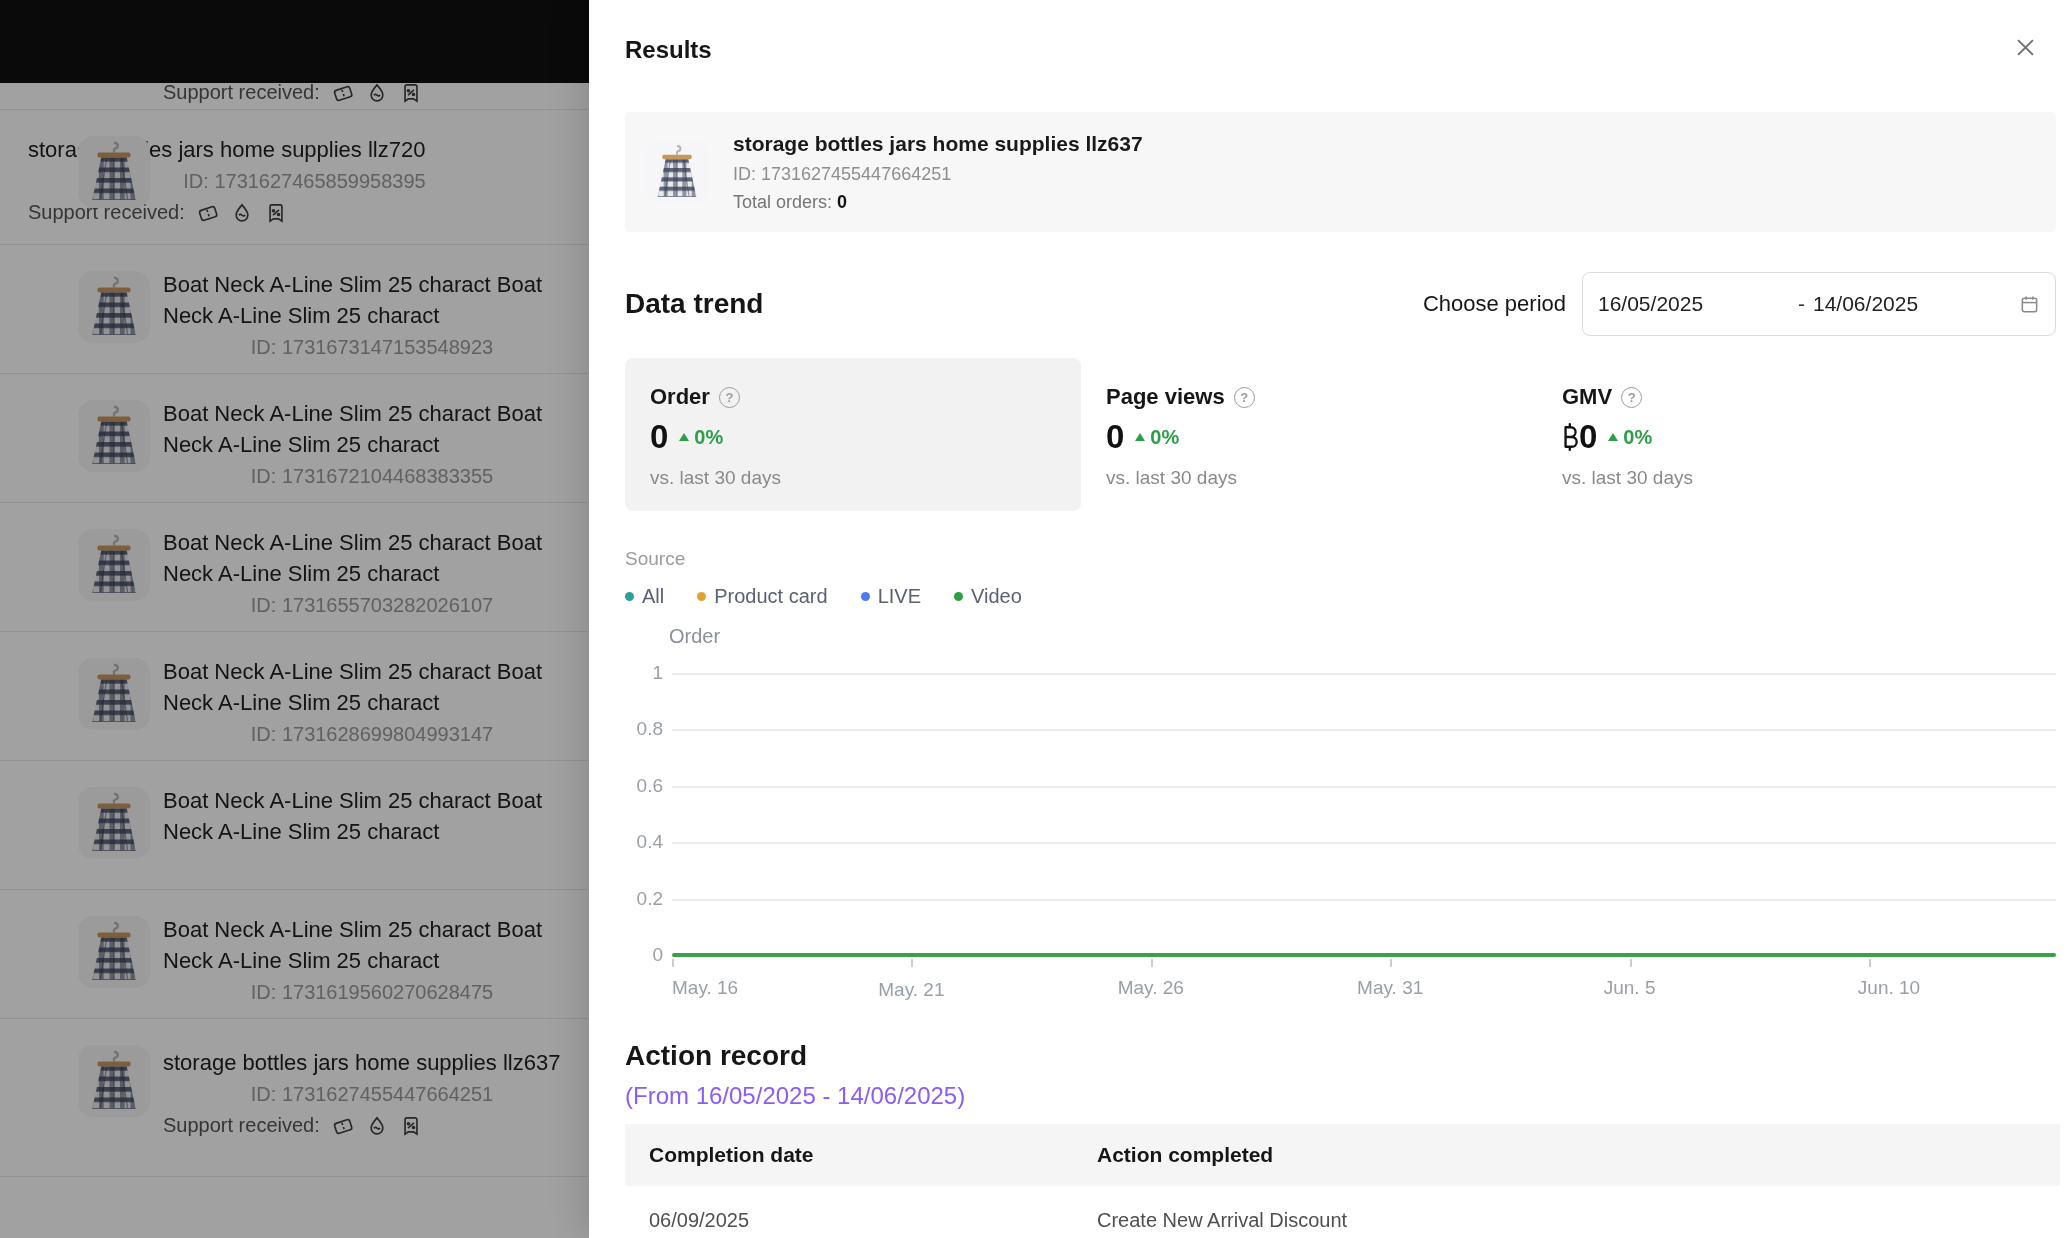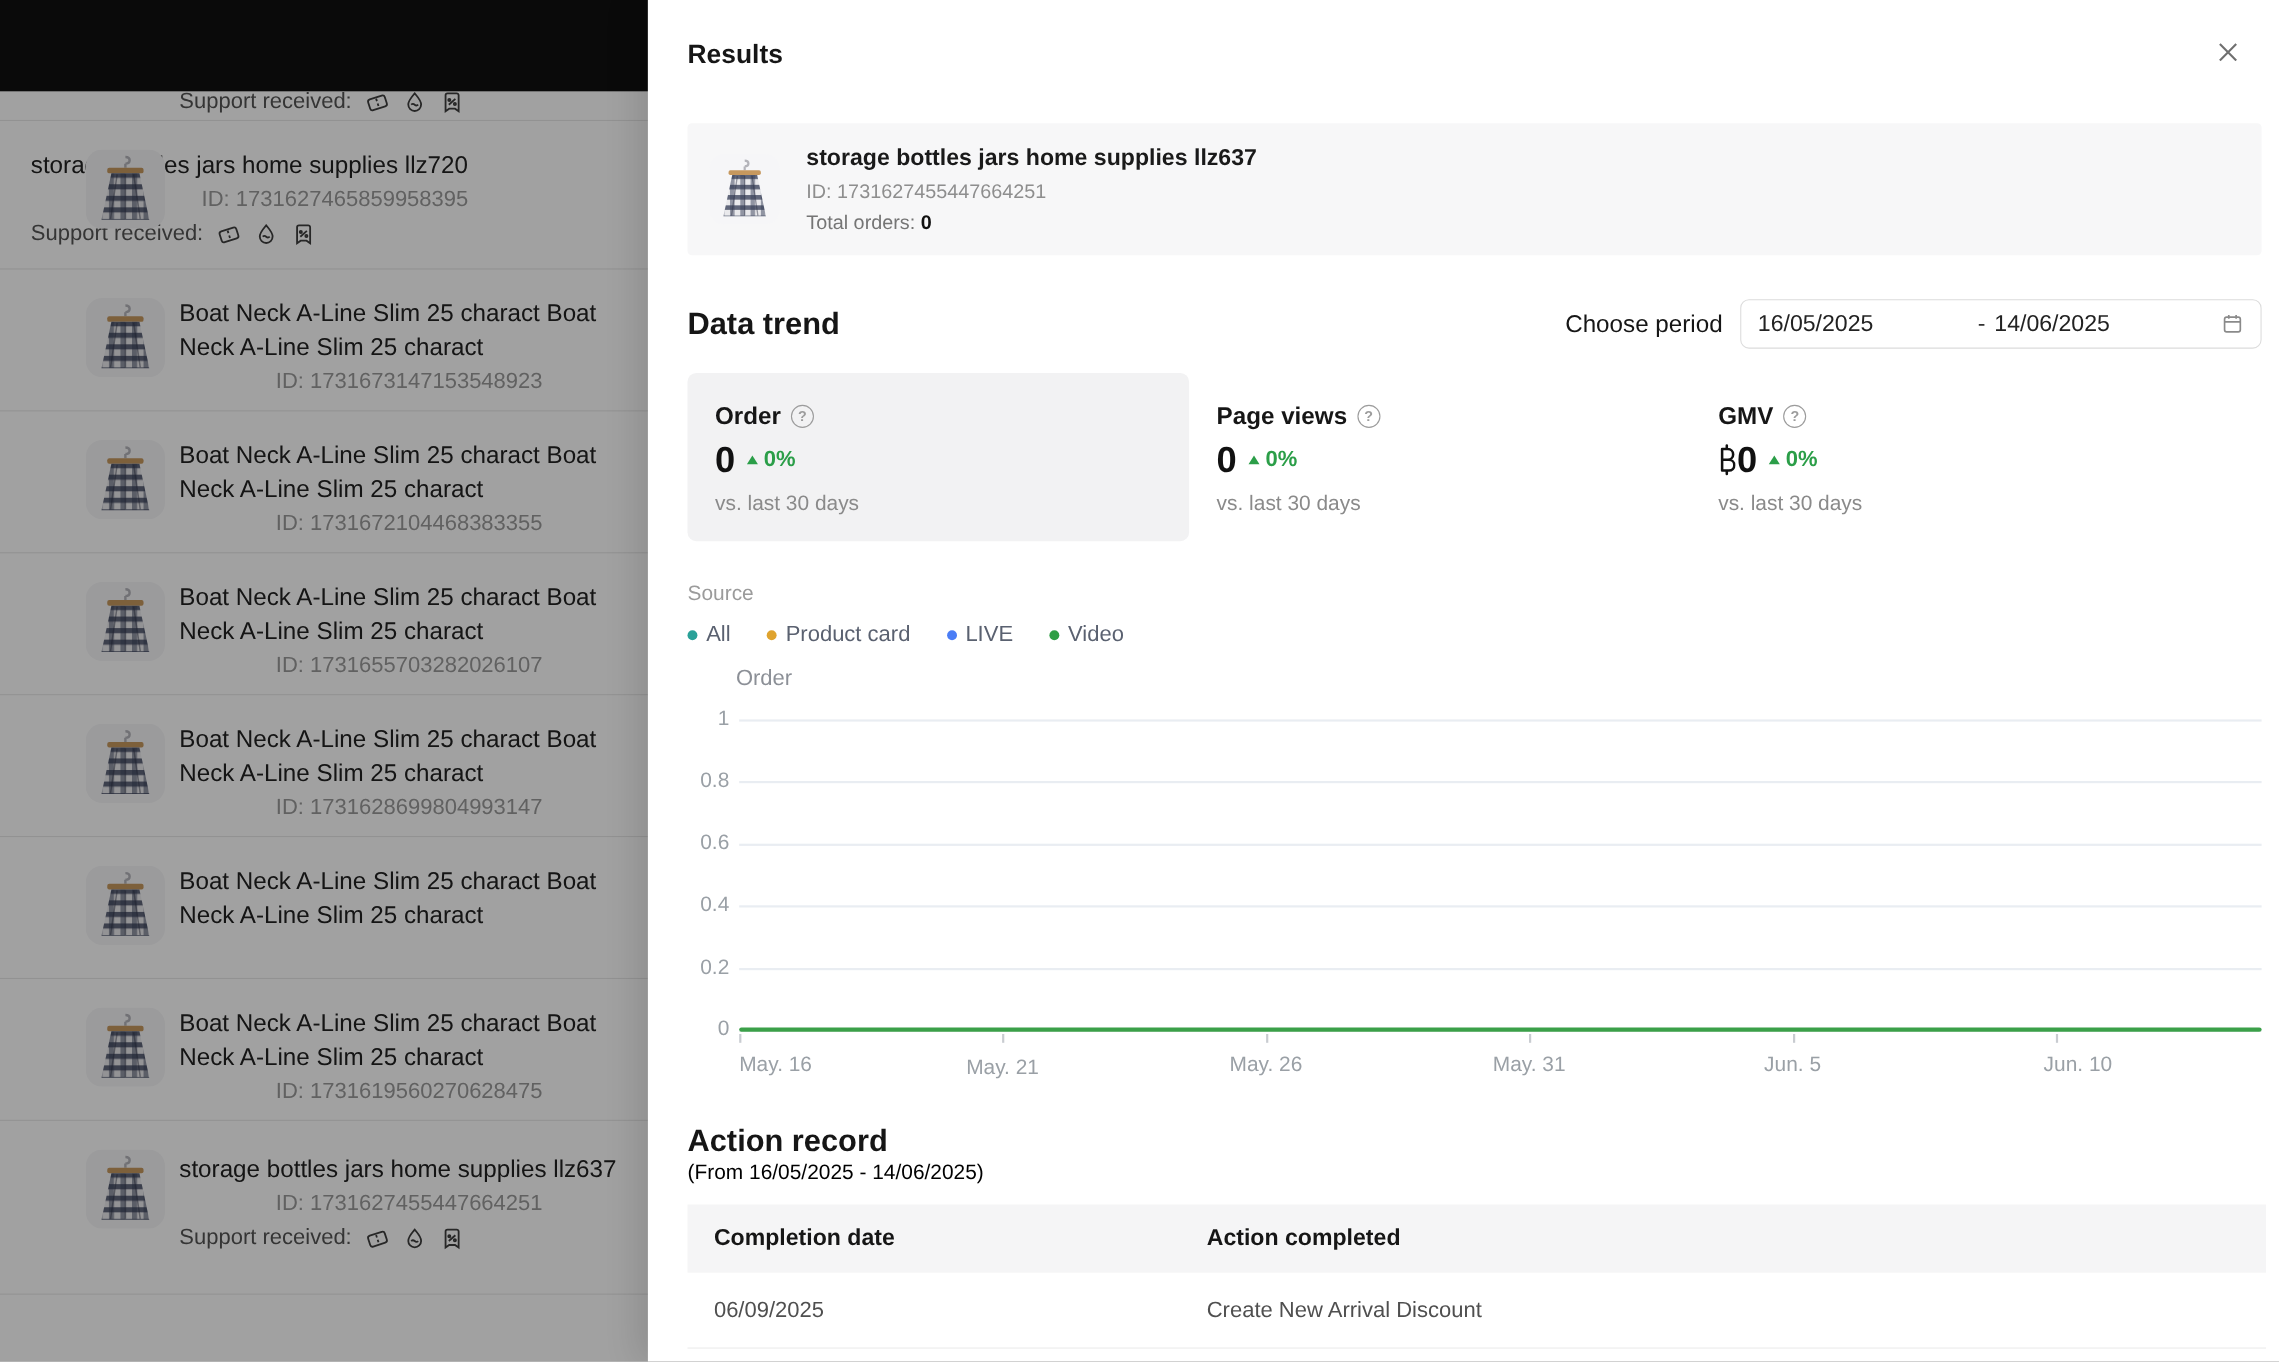--- a/index.html
+++ b/index.html
@@ -42,21 +42,21 @@
   .pc-text{margin-left:24px;}
   .pc-title{font-size:21px;font-weight:700;color:#1a1a1a;line-height:26px;}
   .pc-id{font-size:18px;color:#8e8e8e;margin-top:6px;line-height:22px;}
   .pc-total{font-size:18px;color:#757575;margin-top:6px;line-height:22px;}
   .pc-total b{color:#111;margin-left:5px;}
 
   .trend-row{margin-top:40px;display:flex;align-items:center;justify-content:space-between;}
   .sec-heading{font-size:28px;line-height:36px;font-weight:700;color:#161616;}
   .period-group{display:flex;align-items:center;}
   .period-label{font-size:22px;font-weight:400;color:#161616;margin-right:16px;}
-  .date-input{width:474px;height:45px;box-sizing:border-box;border:1px solid #dcdcdc;border-radius:8px;
+  .date-input{width:474px;height:64px;box-sizing:border-box;border:1px solid #dcdcdc;border-radius:8px;
               display:flex;align-items:center;padding:0 15px;font-size:21px;color:#222;background:#fff;cursor:pointer;}
   .date-start{width:200px;}
   .date-sep{margin-right:8px;color:#333;}
   .date-input .cal{margin-left:auto;width:21px;height:21px;stroke:#8a8a8a;fill:none;stroke-width:1.6;}
 
   .metrics-row{margin-top:22px;display:flex;height:153px;}
   .metric{width:456px;box-sizing:border-box;padding:26px 0 0 25px;border-radius:8px;cursor:pointer;}
   .metric--selected{background:#f2f2f3;}
   .m-label{font-size:22px;font-weight:700;color:#161616;display:flex;align-items:center;}
   .help{display:inline-flex;width:19px;height:19px;border:1.5px solid #9c9c9c;border-radius:50%;
@@ -79,21 +79,21 @@
 
   .chart{position:relative;margin-top:14px;height:330px;}
   .gridline{position:absolute;left:47px;right:0;height:2px;background:#e9edf2;}
   .ytick{position:absolute;left:0;width:38px;text-align:right;font-size:19px;color:#9aa0a6;
          transform:translateY(-50%);}
   .zero-line{position:absolute;left:47px;right:0;height:4px;background:var(--line-green);border-radius:2px;}
   .xtick{position:absolute;width:2px;height:8px;background:#c9ccd1;}
   .xlabel{position:absolute;font-size:19px;color:#9aa0a6;white-space:nowrap;}
 
   .action-heading{margin-top:46px;}
-  .action-sub{font-size:19px;color:#000000;line-height:24px;}
+  .action-sub{margin-top:10px;font-size:24px;color:#8b5cf6;line-height:24px;}
   .tbl{margin-top:16px;width:1435px;}
   .tbl-header{display:flex;height:62px;align-items:center;background:#f5f5f6;}
   .tbl-h{font-size:21px;font-weight:700;color:#161616;box-sizing:border-box;padding-left:24px;}
   .tbl-row{display:flex;height:68px;align-items:center;border-bottom:1px solid #ebebeb;}
   .tbl-c{font-size:20px;color:#4f4f4f;box-sizing:border-box;padding-left:24px;}
   .col1{width:448px;flex:0 0 auto;}
   .col2{flex:1;}
   .hidden-defs{position:absolute;width:0;height:0;overflow:hidden;}
 </style>
 </head>

